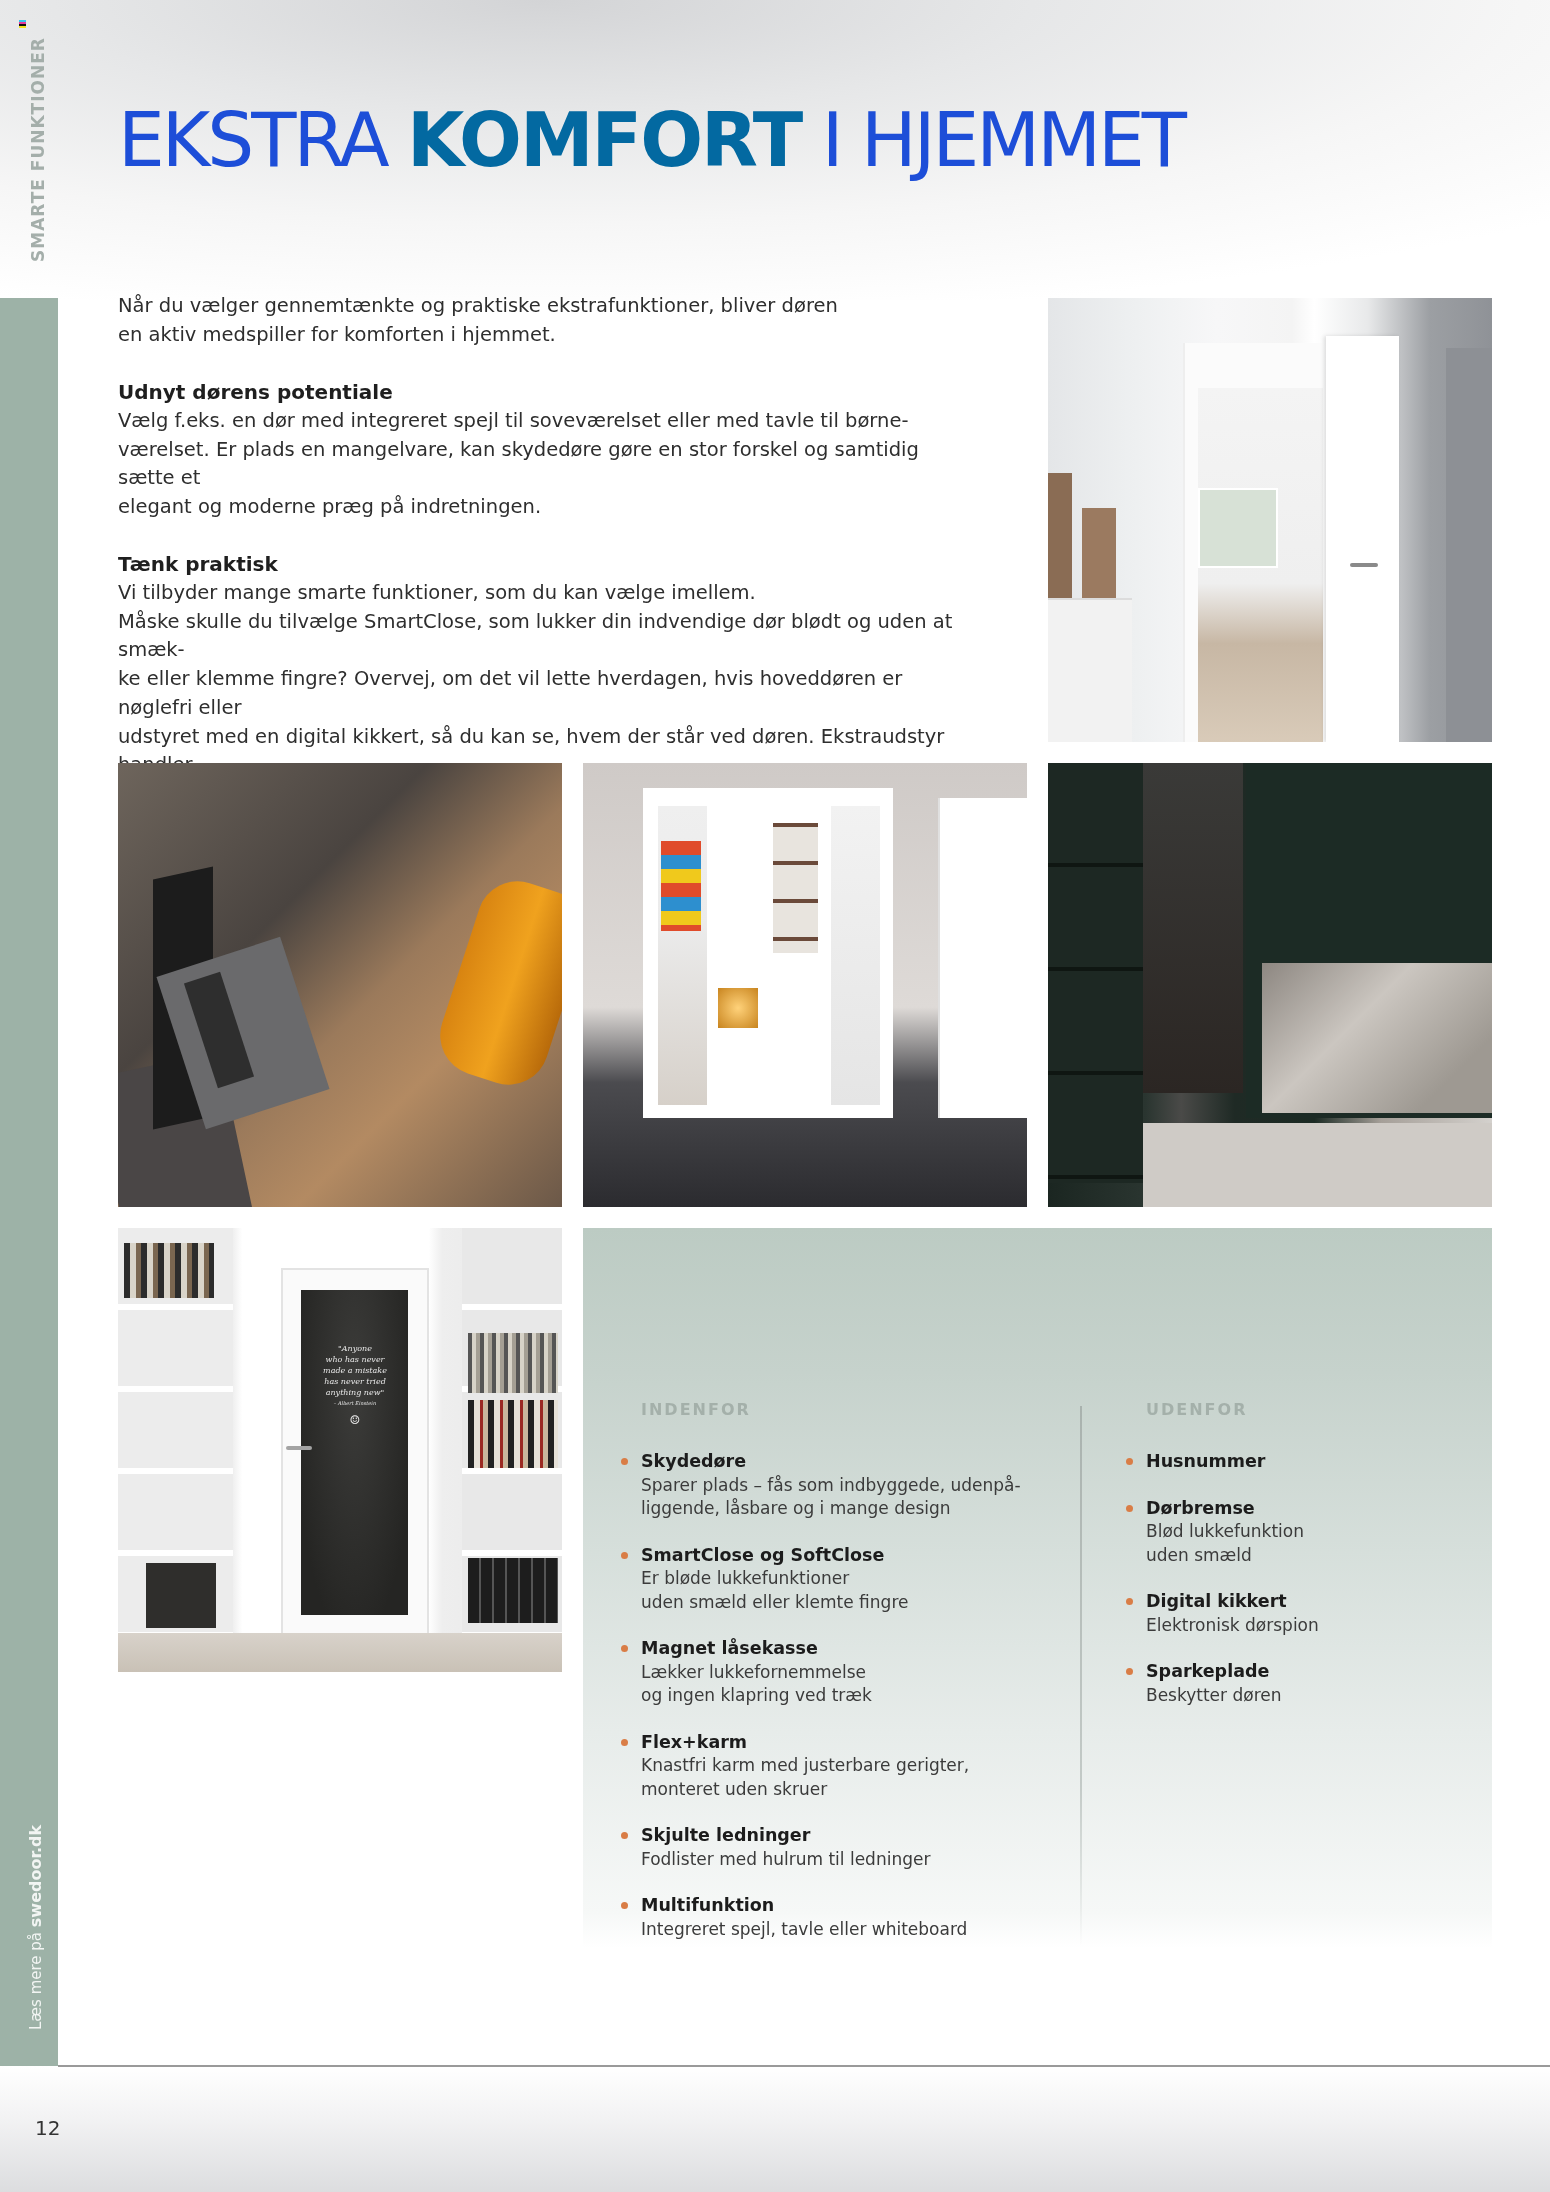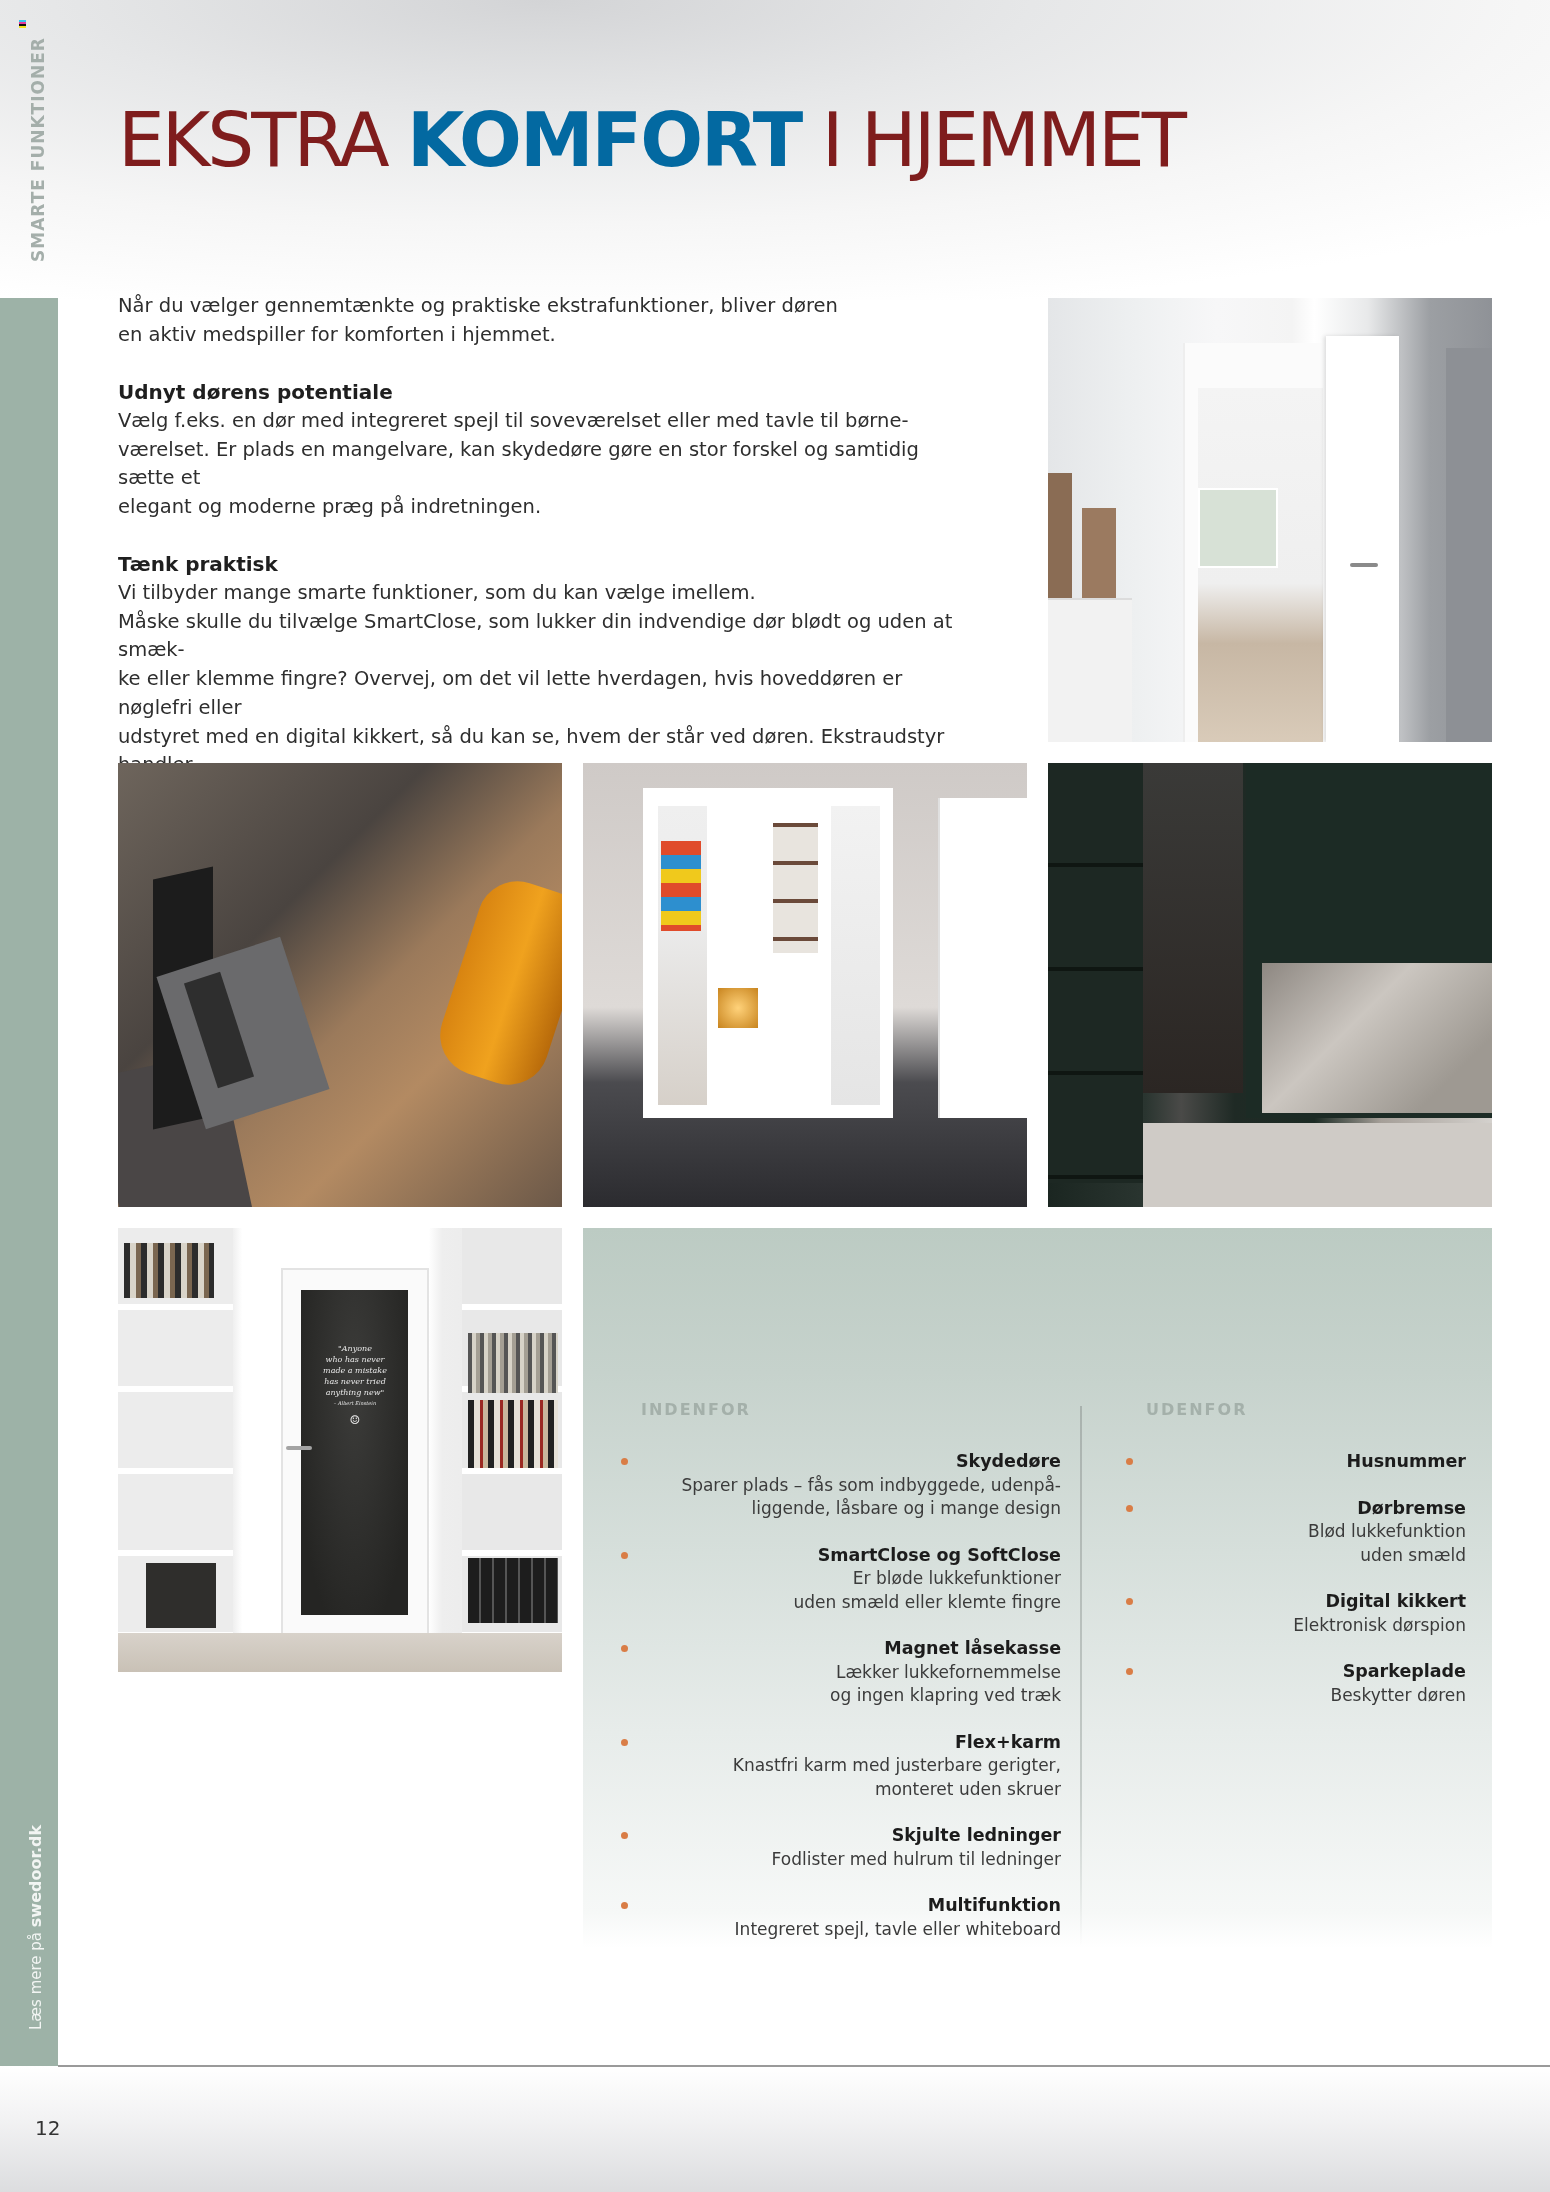--- a/index.html
+++ b/index.html
@@ -37,21 +37,21 @@
   .side-label-bottom b { font-weight: bold; font-size: 16px; }
 
   .page-number {
     position: absolute; left: 35px; top: 2116px; font-size: 20px; color: #333;
   }
 
   .title {
     position: absolute; left: 118px; top: 95px; font-size: 74px; line-height: 90px; letter-spacing: -2px;
     white-space: nowrap; font-family: "DejaVu Sans", sans-serif;
   }
-  .title .light { color: #7f1d1d; font-weight: normal; letter-spacing: -3px; }
+  .title .light { color: #1d4ed8; font-weight: normal; letter-spacing: -3px; }
   .title .bold { color: #0369a1; font-weight: bold; letter-spacing: -2px; }
 
   .intro {
     position: absolute; left: 118px; top: 292px; width: 860px;
     font-size: 19.5px; line-height: 28.7px; color: #2e2e2e;
   }
   .intro p { margin: 0; }
   .intro .gap { height: 28.7px; }
   .intro h3 { font-size: 20px; font-weight: bold; color: #1f1f1f; line-height: 28.7px; }
 
@@ -134,21 +134,21 @@
   }
   .col-head {
     position: absolute; top: 172px; font-size: 16px; font-weight: bold; letter-spacing: 2px; color: #a4b0aa;
   }
   .col-head.inside { left: 58px; }
   .col-head.outside { left: 563px; }
   .col-divider {
     position: absolute; left: 497px; top: 178px; width: 2px; height: 540px;
     background: linear-gradient(180deg, #a9b2ae 0%, #c3cac7 70%, rgba(255,255,255,0) 100%);
   }
-  .feature-list { position: absolute; list-style: none; text-align: right; }
+  .feature-list { position: absolute; list-style: none; }
   .feature-list.inside { left: 38px; top: 222px; width: 440px; }
   .feature-list.outside { left: 543px; top: 222px; width: 340px; }
   .feature {
     position: relative; padding-left: 20px; margin-bottom: 23px;
   }
   .bullet {
     position: absolute; left: 0; top: 8px; width: 7px; height: 7px; border-radius: 50%; background: #d97d46;
   }
   .feature-name { display: block; font-size: 17.5px; font-weight: bold; line-height: 23.5px; color: #1c1c1c; }
   .feature-desc { display: block; font-size: 17px; line-height: 23.5px; color: #3b3b3b; white-space: pre-line; }

